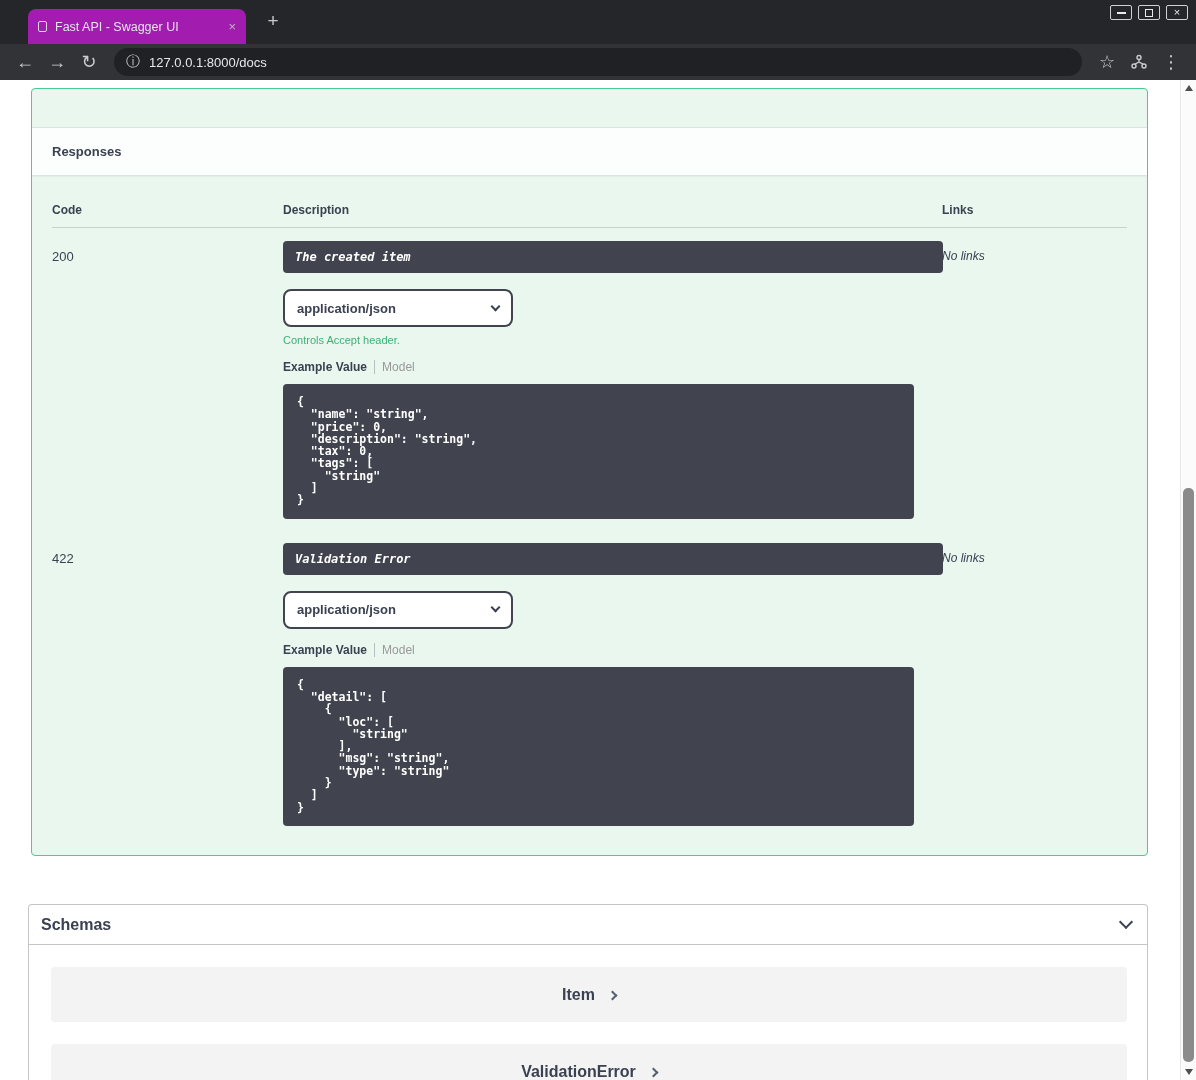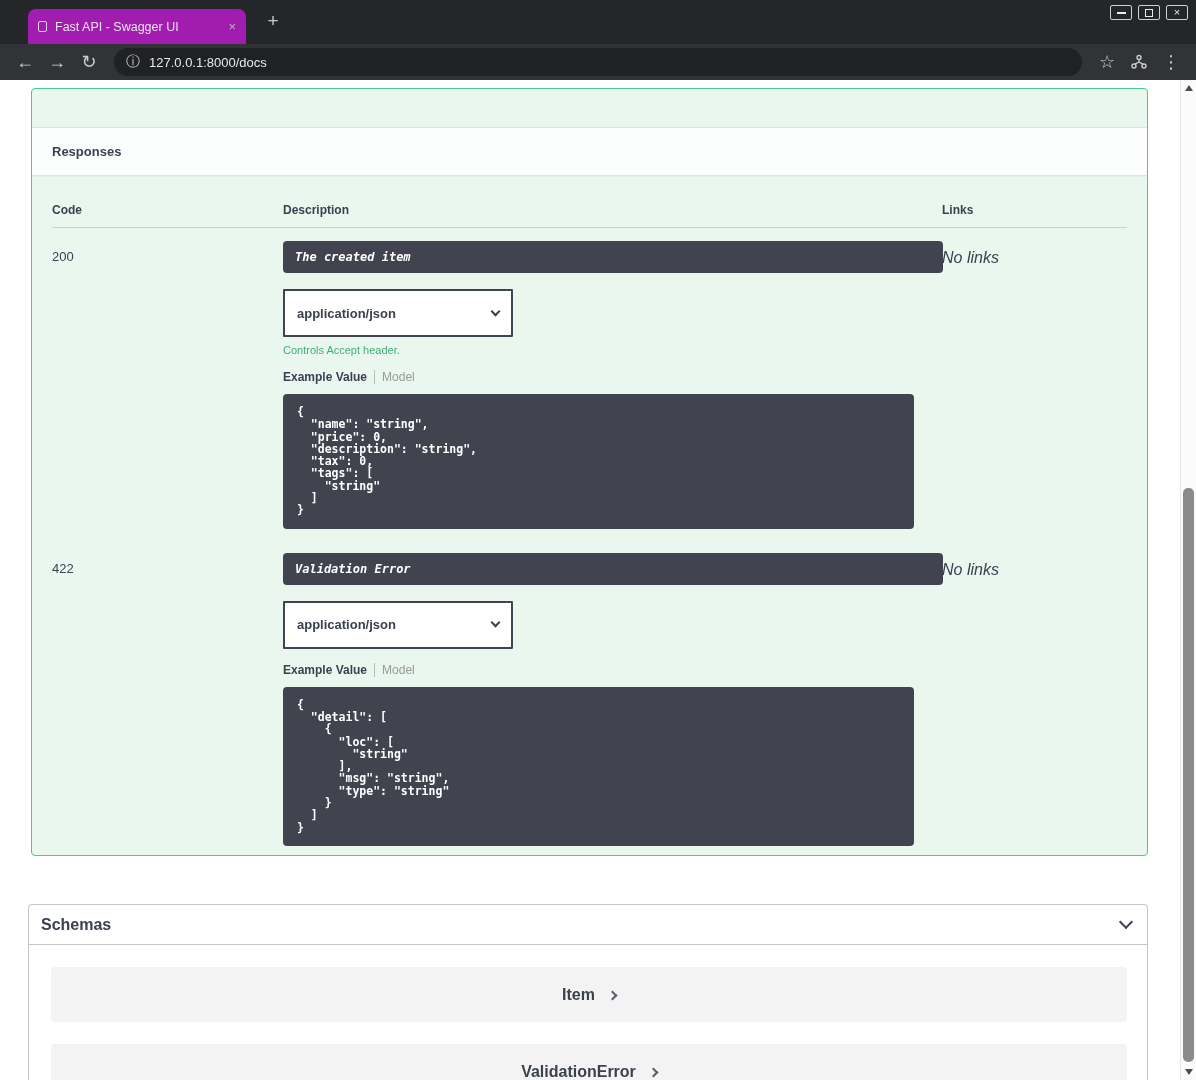--- a/index.html
+++ b/index.html
@@ -42,27 +42,27 @@
                       box-shadow:0 1px 2px rgba(0,0,0,.1);
                       display:flex; align-items:center; padding:0 20px; }
   .responses-title { font-size:13px; font-weight:700; color:#3b4151; }
 
   .responses-table { padding:0 20px; }
   .t-head { display:grid; grid-template-columns:231px 631px 1fr; padding:28px 0 10px;
             border-bottom:1px solid rgba(59,65,81,.2); font-size:12px; font-weight:700; color:#3b4151; }
   .t-head .links-h { padding-left:28px; }
   .t-row { display:grid; grid-template-columns:231px 631px 1fr; padding-top:13px; }
   .code-cell { font-size:13px; color:#3b4151; padding-top:8px; }
-  .links-cell { font-size:16px; font-style:italic; color:#3b4151; padding-top:8px; padding-left:28px; }
+  .links-cell { font-size:12px; font-style:italic; color:#3b4151; padding-top:8px; padding-left:28px; }
 
   .desc-box { width:660px; background:#41444e; border-radius:4px; padding:9px 12px;
               color:#fff; font-family:"DejaVu Sans Mono", monospace; font-style:italic;
               font-size:12px; font-weight:600; }
-  .media-select { margin-top:16px; width:230px; height:48px; border:2px solid #41444e;
-                  border-radius:1px; background:#fff; display:flex; align-items:center;
+  .media-select { margin-top:16px; width:230px; height:38px; border:2px solid #41444e;
+                  border-radius:8px; background:#fff; display:flex; align-items:center;
                   justify-content:space-between; padding:0 12px; font-size:13px;
                   font-weight:700; color:#3b4151; cursor:default; }
   .caret-down { width:7px; height:7px; border-right:2px solid #3b4151; border-bottom:2px solid #3b4151;
                 transform:rotate(45deg); margin-top:-4px; }
   .accept-note { margin-top:7px; font-size:11px; color:#3faf77; }
   .ex-tabs { margin-top:14px; display:flex; align-items:center; font-size:12px; }
   .tab-example { font-weight:700; color:#3b4151; }
   .ex-sep { width:1px; height:14px; background:rgba(59,65,81,.3); margin:0 7px; }
   .tab-model { color:#999; }
   .example-pre { margin-top:10px; width:631px; background:#41444e; border-radius:4px;

